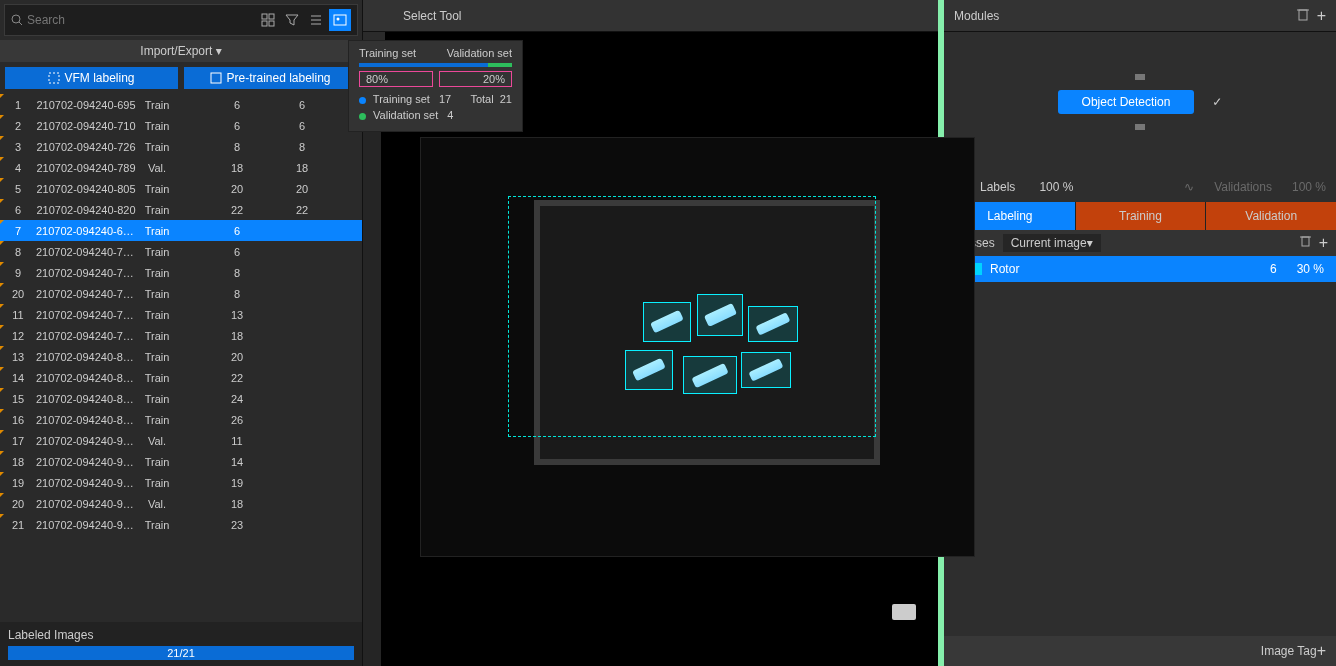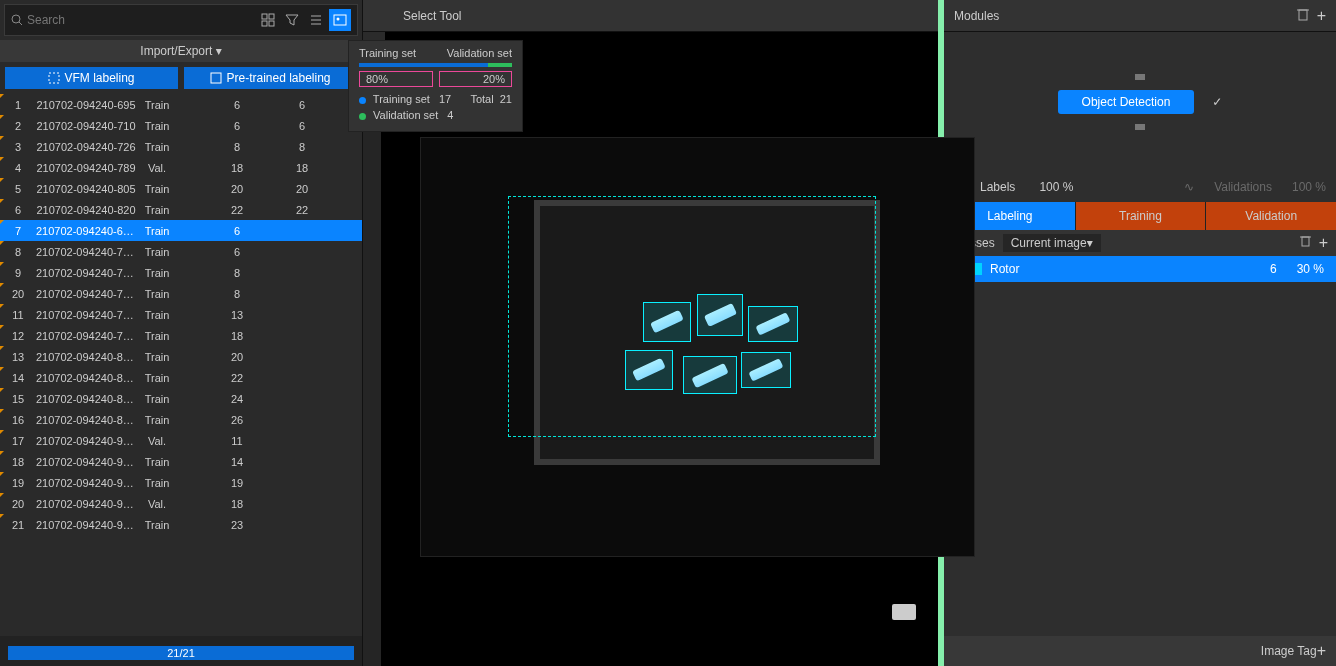--- a/index.html
+++ b/index.html
@@ -362,20 +362,21 @@
             <div class="td c-name">210702-094240-97...</div>
             <div class="td c-set">Train</div>
             <div class="td c-tag"></div>
             <div class="td c-label">23</div>
             <div class="td c-val"></div>
           </div>
           <div class="tri"></div>
         </div>
       </div>
     <div class="labeled-footer">
+      <div>Labeled Images</div>
       <div class="progress-bar">21/21</div>
     </div>
   </div>
 
   <div class="center">
 
     <div class="train-panel" style="left:-15px;">
       <div class="tp-row">
         <span>Training set</span>
         <span>Validation set</span>

